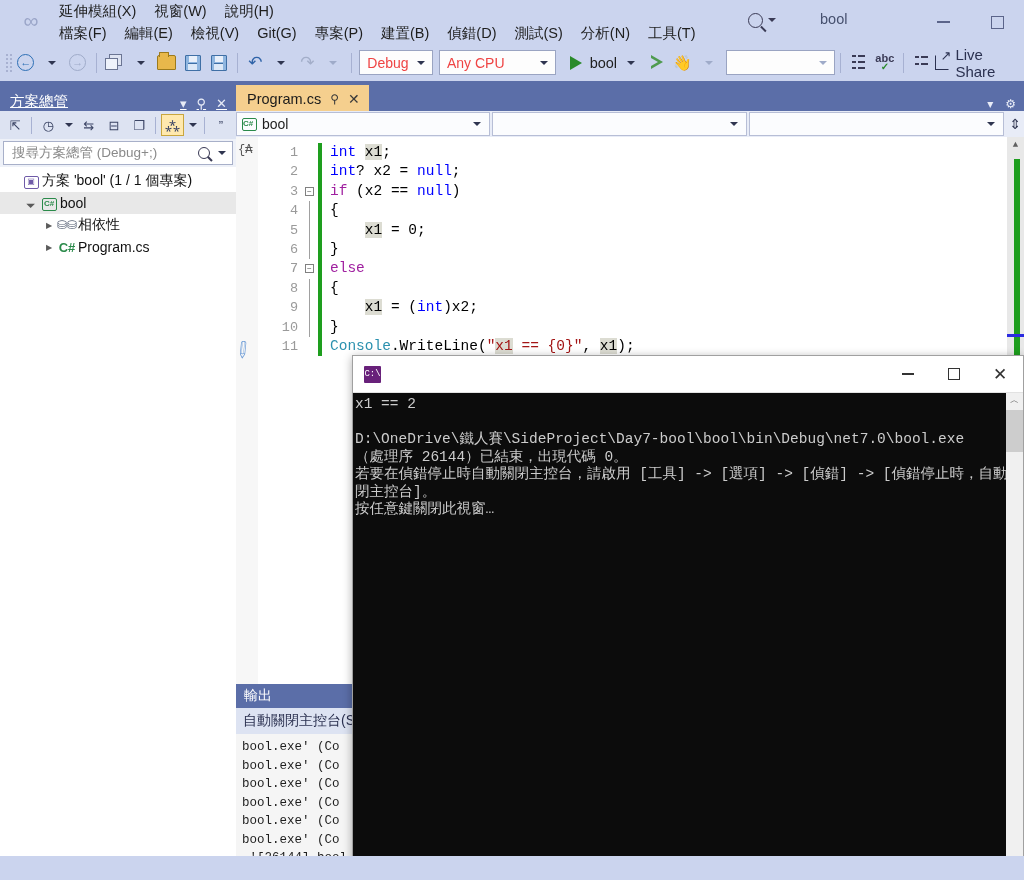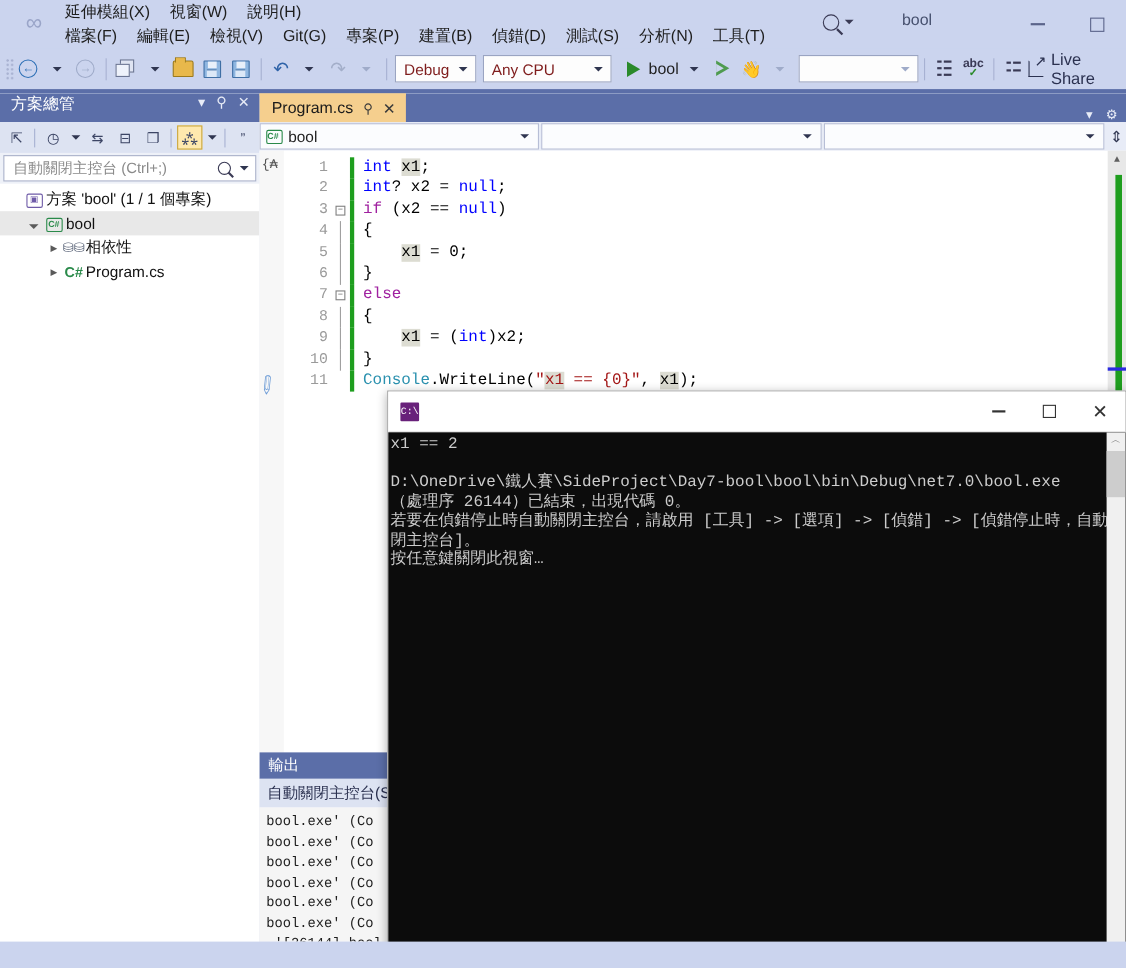--- a/index.html
+++ b/index.html
@@ -104,21 +104,21 @@
   }
   .ico-save::after {
     content: ""; position: absolute; left: 2.5px; bottom: 0; right: 2.5px;
     height: 6px; background: #dce8f7; border-top: 1px solid #3f6fa5;
   }
   .ico-undo { font-size: 17px; color: #2f63a8; line-height: 17px; }
   .ico-undo.dim { color: #a3aec9; }
   .combo {
     height: 25px; background: #fdfdfd; border: 1px solid #9aa4c2;
     display: flex; align-items: center; padding: 0 2px 0 7px;
-    font-size: 14px; color: #7f1d1d; cursor: default;
+    font-size: 14px; color: #ef4444; cursor: default;
   }
   .combo .cbcaret {
     margin-left: auto; width: 0; height: 0;
     border-left: 4px solid transparent; border-right: 4px solid transparent;
     border-top: 4.5px solid #2f3550; margin-right: 5px;
   }
   .run-tri {
     width: 0; height: 0; border-top: 7.5px solid transparent;
     border-bottom: 7.5px solid transparent; border-left: 12px solid #2a8a2a;
   }
@@ -163,22 +163,22 @@
     position: absolute; left: 0; top: 81px; width: 1024px; height: 4px;
     background: #5b6ea8;
   }
 
   
   .sol-panel {
     position: absolute; left: 0; top: 85px; width: 236px; height: 771px;
     background: #eef1f8;
   }
   .sol-head {
-    height: 26px; background: #5b6ea8; display: flex; align-items: flex-start;
-    padding-left: 10px; color: #fff; font-size: 14.5px;
+    height: 26px; background: #5b6ea8; display: flex; align-items: flex-end;
+    padding-left: 10px; color: #fff; font-size: 14.5px; text-decoration: underline;
   }
   .sol-head .hbtns { margin-left: auto; display: flex; align-items: center; gap: 10px; padding-right: 9px; }
   .hicon { color: #e8ecf7; font-size: 13px; cursor: default; }
   .sol-toolbar {
     height: 28px; background: #dde3f2; display: flex; align-items: center;
     gap: 3px; padding: 0 4px;
   }
   .sbtn {
     width: 24px; height: 22px; display: flex; align-items: center;
     justify-content: center; cursor: default; font-size: 13px; color: #3c4straight;
@@ -531,21 +531,21 @@
       <div class="sbtn">❐</div>
       <div class="ssep"></div>
       <div class="sbtn active">⁂</div>
       <div class="sbtn" style="width:12px">
           <span class="mini-caret"></span>
         </div>
       <div class="ssep"></div>
       <div class="sbtn">”</div>
     </div>
     <div class="sol-search">
-      <span>自動關閉主控台 (Ctrl+;)</span>
+      <span>搜尋方案總管 (Debug+;)</span>
       <span class="mag2"></span>
       <span class="mini-caret" style="margin-left:8px;"></span>
     </div>
     <div class="tree" id="sol-tree">
         <div class="trow" style="padding-left: 6px;">
           <span class="twist"></span>
           <span class="ticon"><span class="icon-sln">▣</span></span>
           <span>方案 'bool' (1 / 1 個專案)</span>
         </div>
         <div class="trow sel" style="padding-left: 24px;">

